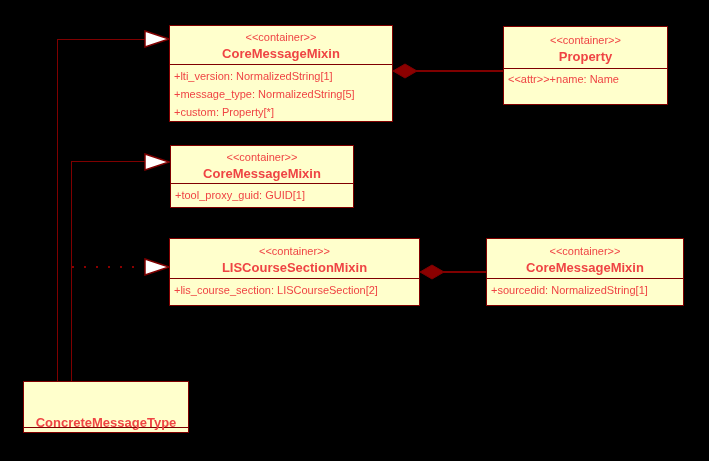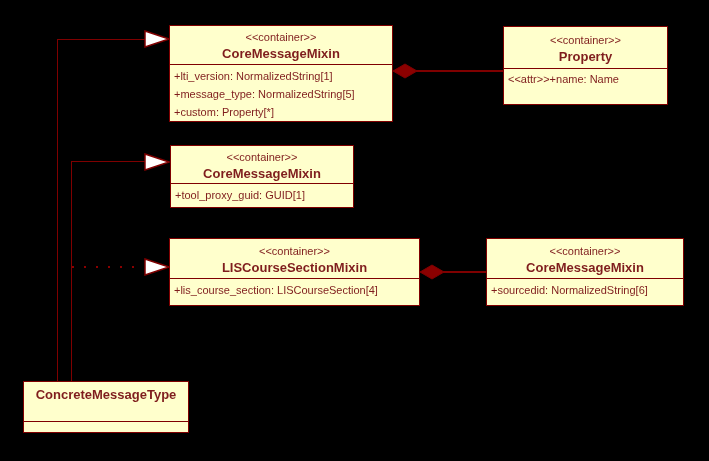--- a/index.html
+++ b/index.html
@@ -9,21 +9,21 @@
     height: 461px;
     background: #000000;
     overflow: hidden;
     font-family: "Liberation Sans", sans-serif;
   }
   .uml-class {
     position: absolute;
     background: #ffffcc;
     border: 1px solid #7f0000;
     box-sizing: border-box;
-    color: #7f1d1d;
+    color: #ef4444;
   }
   .hdr {
     box-sizing: border-box;
     border-bottom: 1px solid #7f0000;
     text-align: center;
     overflow: hidden;
   }
   .stereo {
     font-size: 11px;
     line-height: 16px;
@@ -140,32 +140,32 @@
       <div class="attr">+tool_proxy_guid: GUID[1]</div>
     </div>
   </div>
 
   <div class="uml-class" style="left:169px; top:238px; width:251px; height:68px;">
     <div class="hdr" style="height:40px; padding-top:1px;">
       <div class="stereo">&lt;&lt;container&gt;&gt;</div>
       <div class="cname abstract">LISCourseSectionMixin</div>
     </div>
     <div class="attrs" style="height:25px;">
-      <div class="attr">+lis_course_section: LISCourseSection[4]</div>
+      <div class="attr">+lis_course_section: LISCourseSection[2]</div>
     </div>
   </div>
 
   <div class="uml-class" style="left:486px; top:238px; width:198px; height:68px;">
     <div class="hdr" style="height:40px; padding-top:1px;">
       <div class="stereo">&lt;&lt;container&gt;&gt;</div>
       <div class="cname">CoreMessageMixin</div>
     </div>
     <div class="attrs" style="height:25px;">
-      <div class="attr">+sourcedid: NormalizedString[6]</div>
+      <div class="attr">+sourcedid: NormalizedString[1]</div>
     </div>
   </div>
 
   <div class="uml-class" style="left:23px; top:381px; width:166px; height:52px;">
-    <div class="title-only" style="height:40px;">ConcreteMessageType</div>
+    <div class="title-only" style="height:18px;margin-top:28px;">ConcreteMessageType</div>
     <div class="attrs" style="height:22px;"></div>
   </div>
 
 </div>
 
 </body></html>

